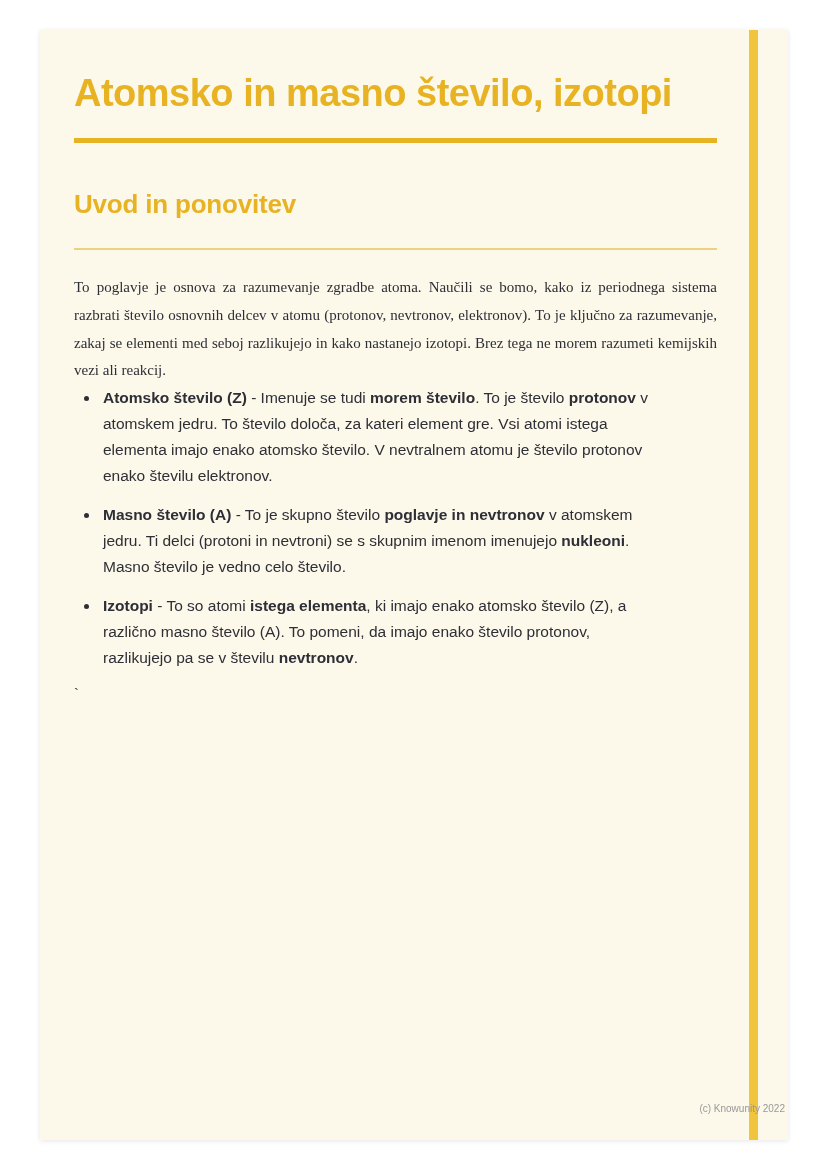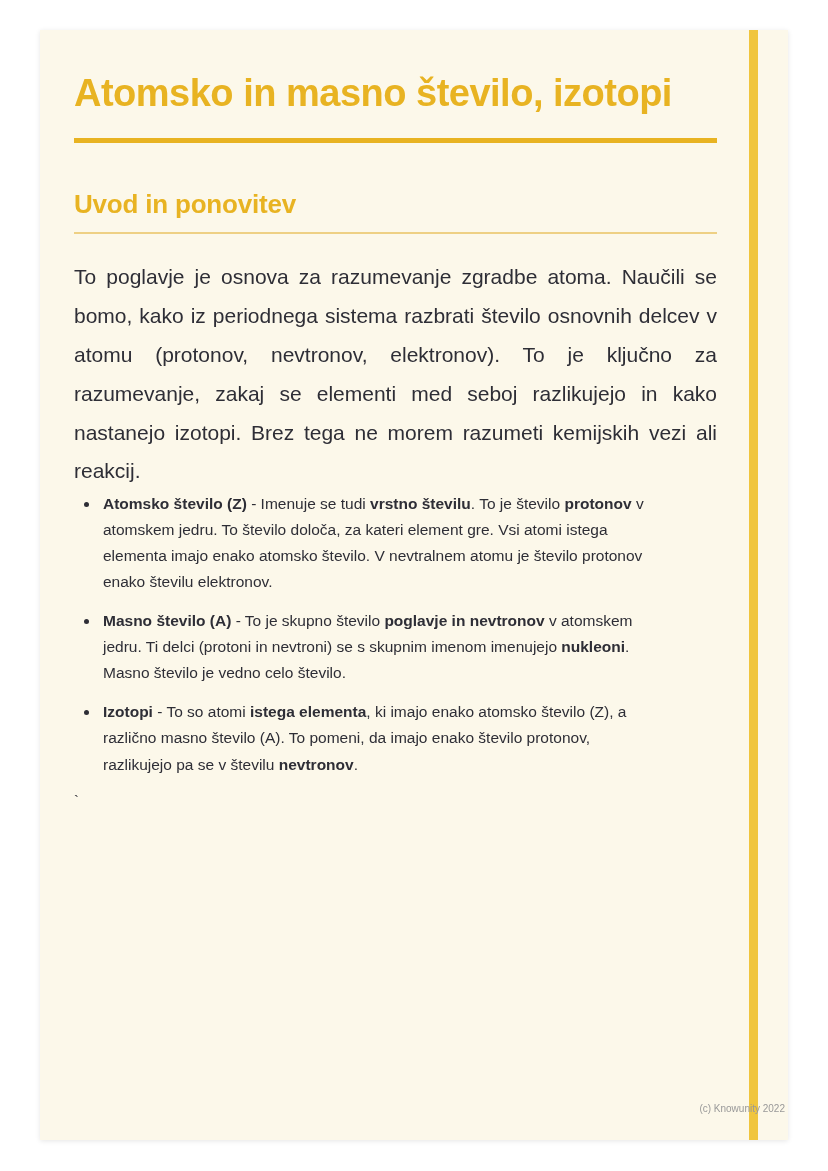--- a/index.html
+++ b/index.html
@@ -61,29 +61,30 @@
     background: var(--accent);
     border: none;
     margin: 0 0 10px 0;
   }
   h2.section-heading {
     margin: 46px 0 24px 0;
     font-size: 26px;
     font-weight: 800;
     color: var(--accent);
     border-bottom: 2px solid var(--accent-light);
-    padding-bottom: 12px;
+    padding-bottom: 28px;
     letter-spacing: -0.2px;
   }
   p.body-text {
     margin: 0;
-    font-size: 21px;
+    font-size: 15px;
     line-height: 1.85;
     color: var(--text-color);
     text-align: justify;
+    font-family: Liberation Serif, serif;
   }
   ul.definitions-list {
     margin: 0;
     padding-left: 26px;
     color: var(--text-color);
   }
   ul.definitions-list li {
     font-size: 15.5px;
     line-height: 1.68;
     max-width: 560px;
@@ -119,21 +120,21 @@
 
       <div class="title-rule"></div>
 
       <section>
         <h2 class="section-heading">Uvod in ponovitev</h2>
         <p class="body-text">To poglavje je osnova za razumevanje zgradbe atoma. Naučili se bomo, kako iz periodnega sistema razbrati število osnovnih delcev v atomu (protonov, nevtronov, elektronov). To je ključno za razumevanje, zakaj se elementi med seboj razlikujejo in kako nastanejo izotopi. Brez tega ne morem razumeti kemijskih vezi ali reakcij.</p>
       </section>
 
       <section>
         <ul class="definitions-list">
-          <li><strong>Atomsko število (Z)</strong> - Imenuje se tudi <strong>vrstno številu</strong>. To je število <strong>protonov</strong> v atomskem jedru. To število določa, za kateri element gre. Vsi atomi istega elementa imajo enako atomsko število. V nevtralnem atomu je število protonov enako številu elektronov.</li>
+          <li><strong>Atomsko število (Z)</strong> - Imenuje se tudi <strong>morem število</strong>. To je število <strong>protonov</strong> v atomskem jedru. To število določa, za kateri element gre. Vsi atomi istega elementa imajo enako atomsko število. V nevtralnem atomu je število protonov enako številu elektronov.</li>
           <li><strong>Masno število (A)</strong> - To je skupno število <strong>poglavje in nevtronov</strong> v atomskem jedru. Ti delci (protoni in nevtroni) se s skupnim imenom imenujejo <strong>nukleoni</strong>. Masno število je vedno celo število.</li>
           <li><strong>Izotopi</strong> - To so atomi <strong>istega elementa</strong>, ki imajo enako atomsko število (Z), a različno masno število (A). To pomeni, da imajo enako število protonov, razlikujejo pa se v številu <strong>nevtronov</strong>.</li>
         </ul>
       </section>
 
       <div class="stray">`</div>
     </div>
 
     <div class="footer">(c) Knowunity 2022</div>
   </div>

